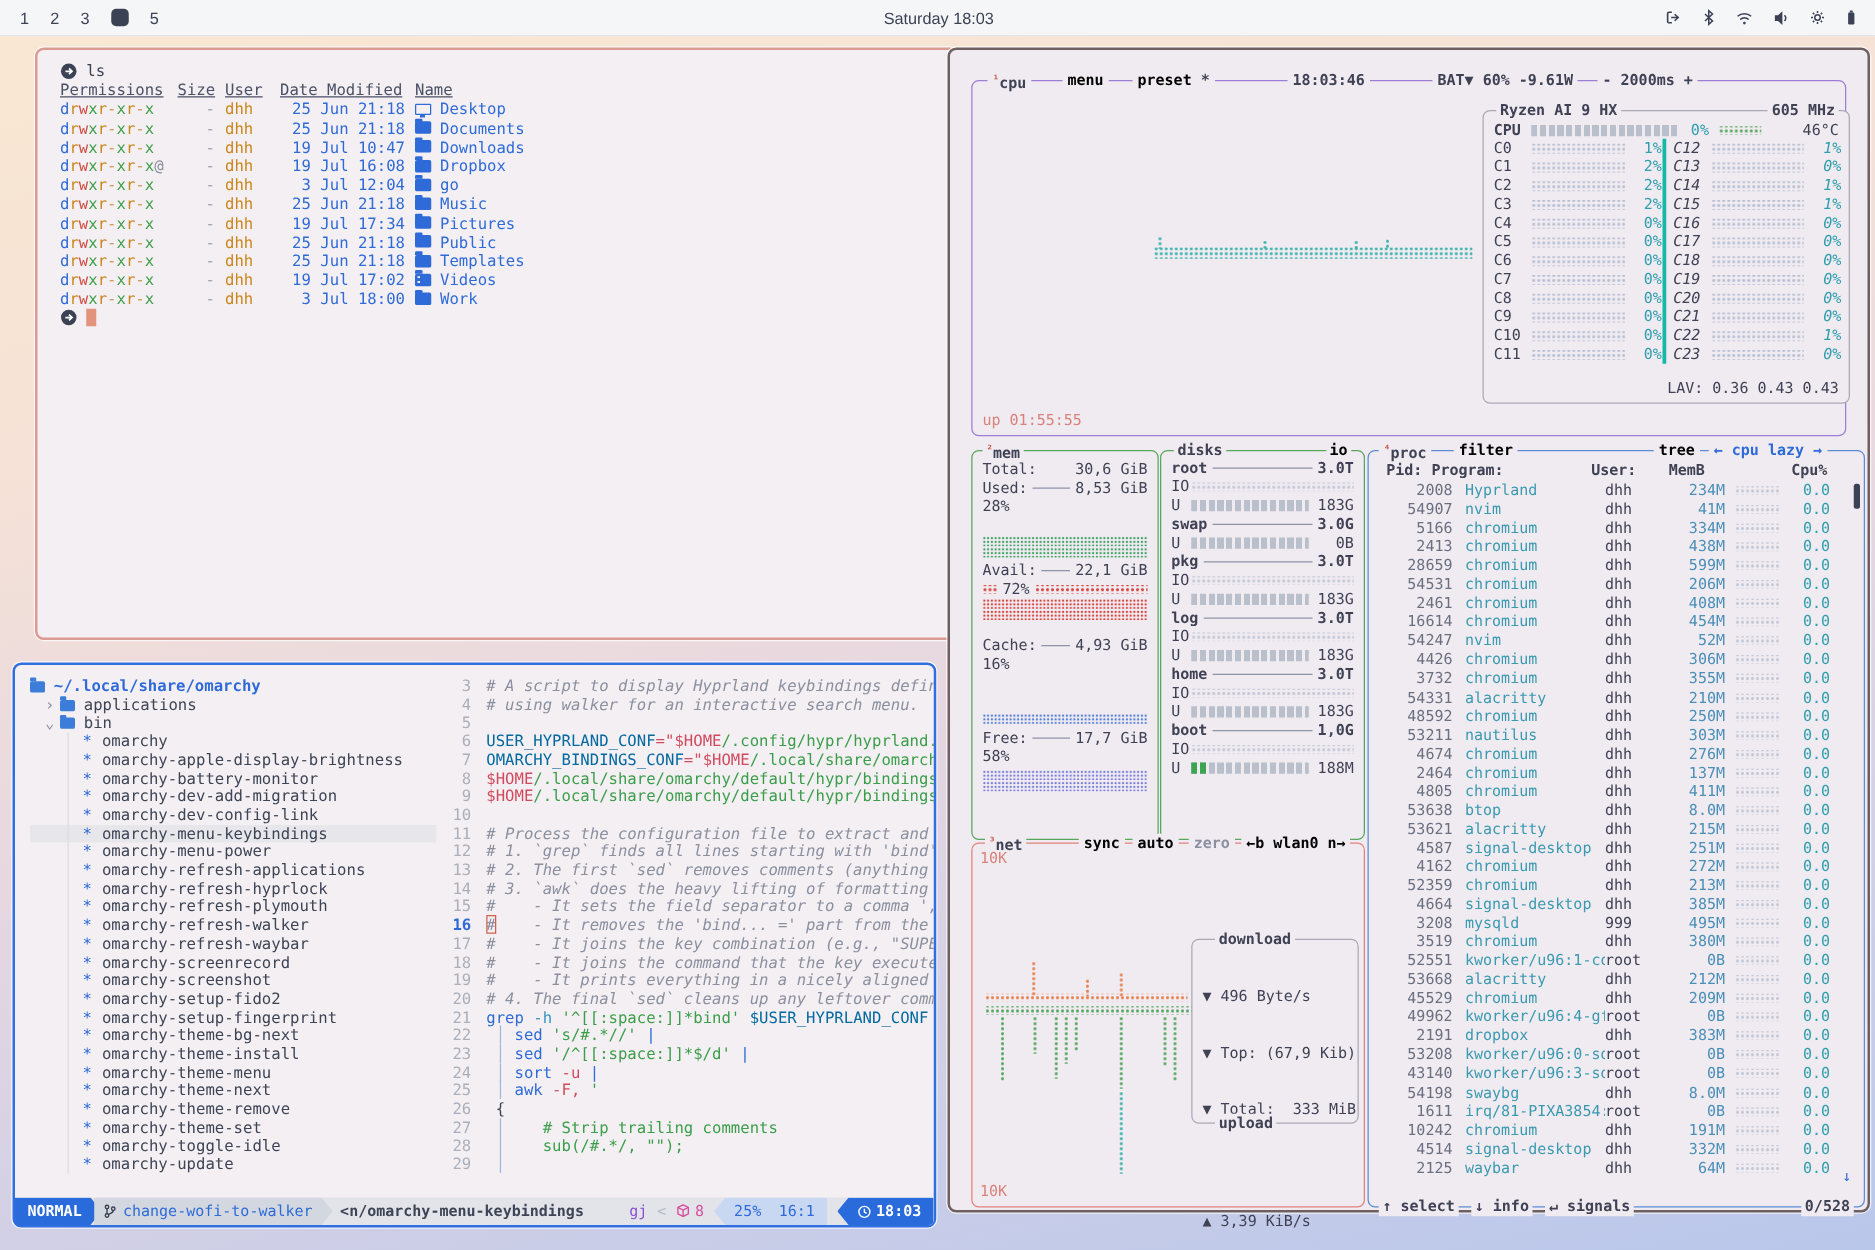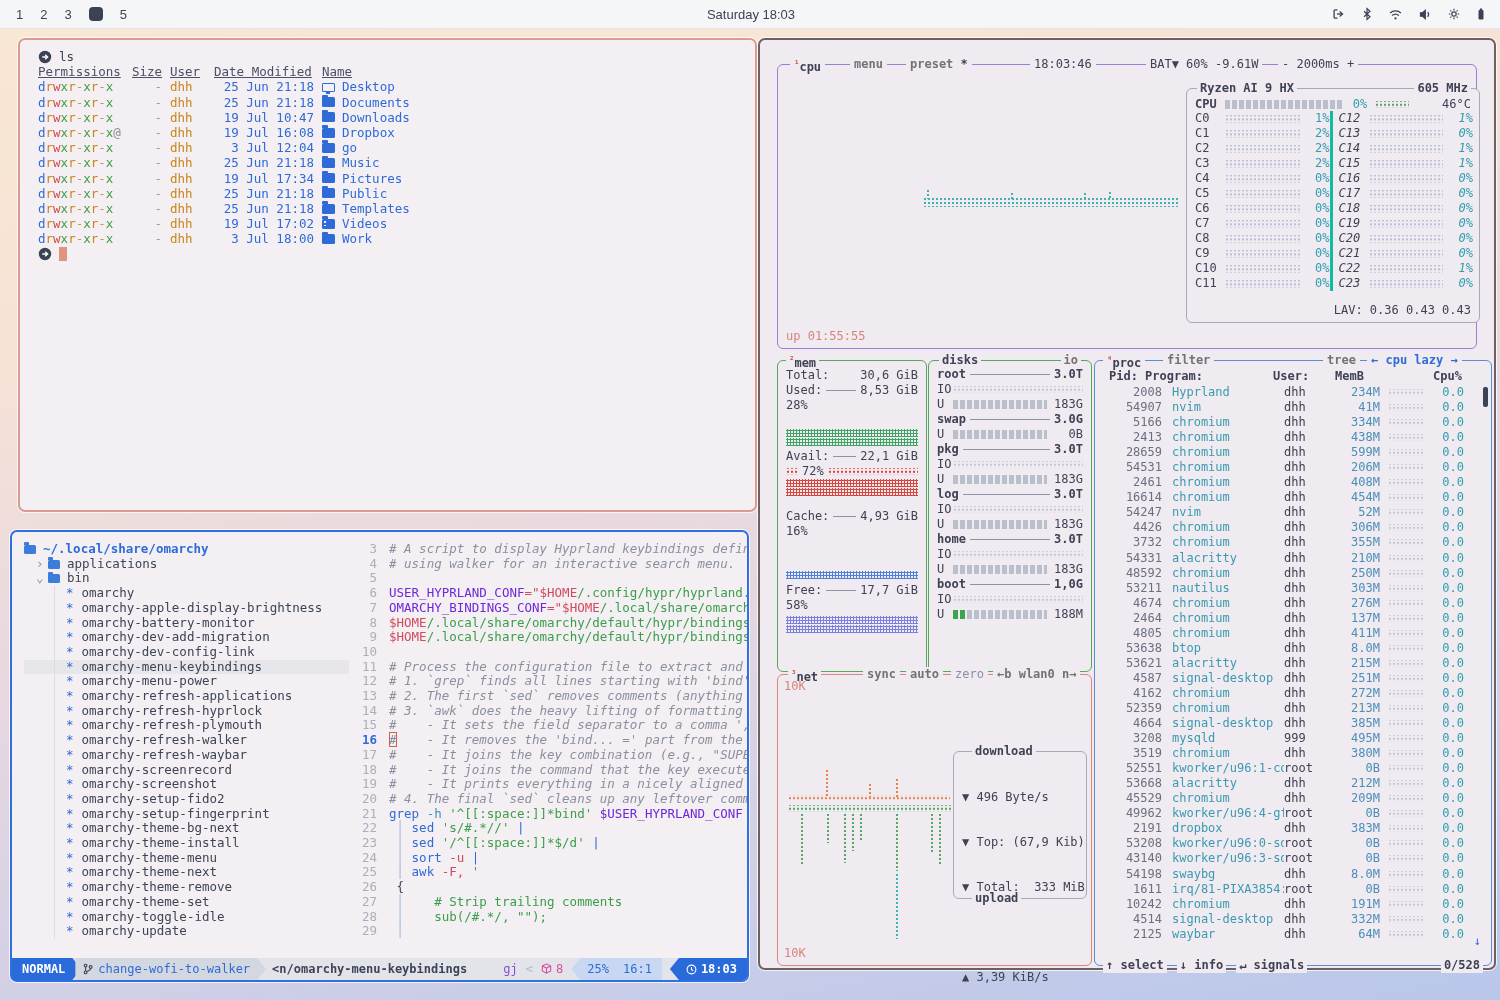--- a/index.html
+++ b/index.html
@@ -11,21 +11,21 @@
     display:flex;align-items:center;color:#3b4254;font-family:"Liberation Sans",sans-serif;
     font-size:13px;border-bottom:1px solid #e3e4e8;}
   .ws-wrap{display:flex;align-items:center;gap:17px;padding-left:16px;width:300px;}
   .ws{cursor:default;color:#3b4254;}
   .ws.active{width:14px;height:14px;background:#3b4254;border-radius:4px;}
   .tb-clock{flex:1;text-align:center;font-weight:500;}
   .tb-icons{display:flex;align-items:center;gap:15px;padding-right:14px;width:300px;justify-content:flex-end;}
   .tb-icons svg{display:block;}
   
   .win{position:absolute;border-radius:7px;box-shadow:0 0 0 1px rgba(255,255,255,.75);}
-  .win-ls{left:18px;top:38px;width:735px;height:470px;border:2px solid #dc9b92;background:#f4eff2;}
+  .win-ls{left:28px;top:38px;width:735px;height:470px;border:2px solid #dc9b92;background:#f4eff2;}
   .win-nvim{left:10px;top:518px;width:735px;height:448px;border:2px solid #2f6fe0;background:#f4eff2;}
   .win-btop{left:758px;top:38px;width:734px;height:928px;border:2px solid #6e5f60;background:#f0eaf1;}
   
   .win-ls{font-size:12.5px;line-height:15.2px;color:#3c4254;}
   .ls-inner{padding:9px 0 0 18px;}
   .prompt-line{display:flex;align-items:center;gap:7px;}
   .ls-head{display:grid;grid-template-columns:86px 30px 36px 100px auto;column-gap:8px;color:#4a5066;}
   .ls-head span{text-decoration:underline;}
   .ls-head .h-size{text-align:right;}
   .ls-head .h-date{}
@@ -62,21 +62,21 @@
     background:#3b7dd8;border-radius:1.5px;flex:none;}
   .tree-ficon::before{content:"";position:absolute;top:-2.5px;left:0;width:5px;height:3px;
     background:#3b7dd8;border-radius:1px 1px 0 0;}
   .nv-code{flex:1;padding-top:10px;overflow:hidden;}
   .c-line{display:flex;white-space:pre;}
   .c-num{width:28px;text-align:right;color:#a9afbc;margin-right:12px;flex:none;}
   .c-num.curnum{color:#2e6bd8;font-weight:bold;}
   .c-text{white-space:pre;}
   .tk-c{color:#8a90a0;font-style:italic;}
   .tk-s{color:#3a9e4a;}
-  .tk-v{color:#6d28d9;}
+  .tk-v{color:#0369a1;}
   .tk-r{color:#d14a5e;}
   .tk-k{color:#2e6bd8;}
   .tk-f{color:#d14a5e;}
   .tk-y{color:#3596c0;}
   .tk-t{color:#3d4455;}
   .tk-g{color:#9db8e0;}
   .tk-cur{color:#8a90a0;font-style:italic;outline:1px solid #d0614f;outline-offset:-1px;}
   
   .nv-status{position:absolute;left:0;right:0;bottom:0;height:22px;background:#e2e4ea;
     display:flex;align-items:center;font-size:12px;color:#3d4455;border-radius:0 0 4px 4px;}
@@ -94,21 +94,21 @@
     display:flex;gap:14px;clip-path:polygon(9px 0,100% 0,100% 100%,9px 100%,0 50%);}
   .sb-time{background:#2a6bdb;color:#fff;font-weight:bold;height:22px;line-height:22px;
     padding:0 10px 0 16px;display:flex;align-items:center;gap:4px;border-radius:0 0 4px 0;
     clip-path:polygon(9px 0,100% 0,100% 100%,9px 100%,0 50%);}
   
   .win-btop{font-size:12px;line-height:15px;color:#3f4254;}
   .bbox{position:absolute;border:1px solid;border-radius:6px;}
   .box-label{position:absolute;top:-8px;background:#f0eaf1;padding:0 3px;font-weight:bold;
     color:#3f4254;white-space:nowrap;}
   .sup{color:#c4554d;font-size:9px;vertical-align:4px;}
-  .blue{color:#737373;}
+  .blue{color:#000000;}
   .teal{color:#2f9fae;}
   .salmon{color:#d8837a;}
   .dotrow{background-image:radial-gradient(circle,var(--c,#b9c2d4) 1px,transparent 1.3px);
     background-size:4px 4px;background-position:0 60%;}
   .vspike{position:absolute;width:4px;background-image:radial-gradient(circle,var(--c) 1px,transparent 1.3px);
     background-size:4px 4px;}
   .cpu-box{border-color:#9b7fd6;left:17px;top:24px;width:698px;height:283px;}
   .cores-box{position:absolute;border:1px solid #a9a9b4;border-radius:6px;
     left:408px;top:23px;width:292px;height:233px;background:#f0eaf1;}
   .cores-cols{display:flex;padding:22px 6px 0 8px;}
@@ -149,21 +149,21 @@
   .p-prog{margin-left:10px;width:112px;color:#3a9ab0;flex:none;overflow:hidden;white-space:nowrap;}
   .p-user{width:44px;flex:none;}
   .p-mem{width:52px;text-align:right;color:#4a8fb8;flex:none;}
   .p-dots{width:36px;height:7px;margin-left:8px;--c:#c3c9d6;flex:none;}
   .p-cpu{width:40px;text-align:right;color:#2f9fae;flex:none;}
   .p-scroll{position:absolute;right:3px;top:26px;width:5px;height:20px;background:#3b4254;border-radius:2px;}
   .p-down{position:absolute;right:10px;bottom:16px;color:#2e6bd8;}
   .p-footer{position:absolute;bottom:-8px;left:8px;right:8px;display:flex;gap:10px;background:transparent;}
   .p-footer span{background:#f0eaf1;padding:0 3px;}
   .pf-count{margin-left:auto;font-weight:bold;}
-  .hdr-item{position:absolute;top:-8px;background:#f0eaf1;padding:0 4px;white-space:nowrap;}
+  .hdr-item{position:absolute;top:-8px;background:#f0eaf1;padding:0 4px;white-space:nowrap;font-weight:bold;}
   svg{display:block;}
 </style>
 </head>
 <body>
 
 <div class="desktop">
 
   <div class="topbar">
     <div class="ws-wrap">
         <span class="ws">1</span>

